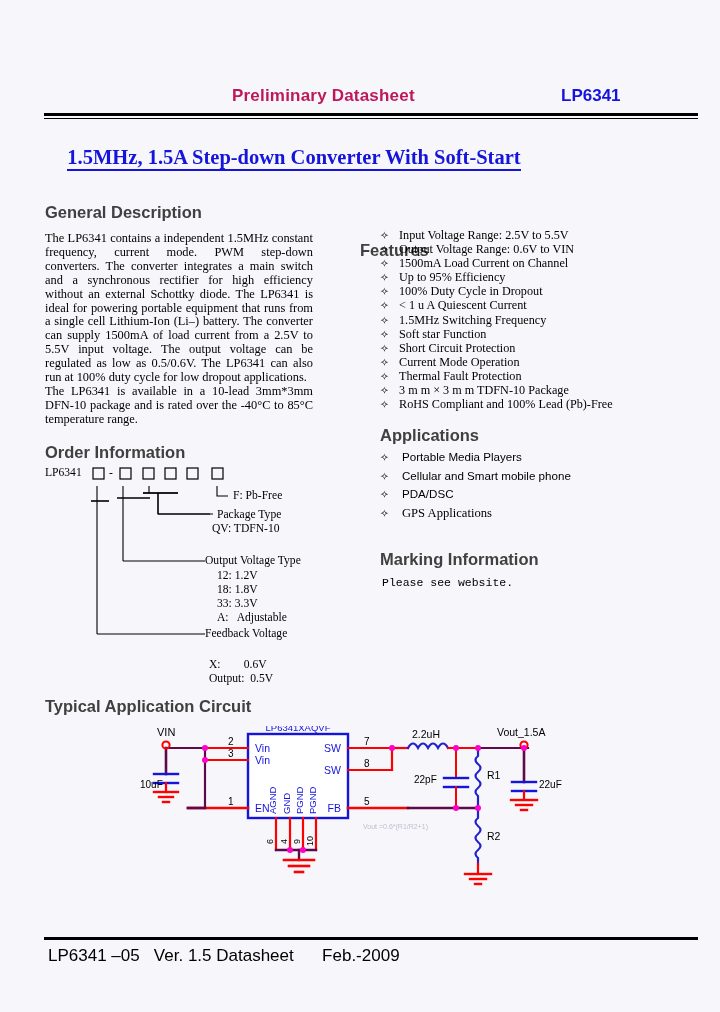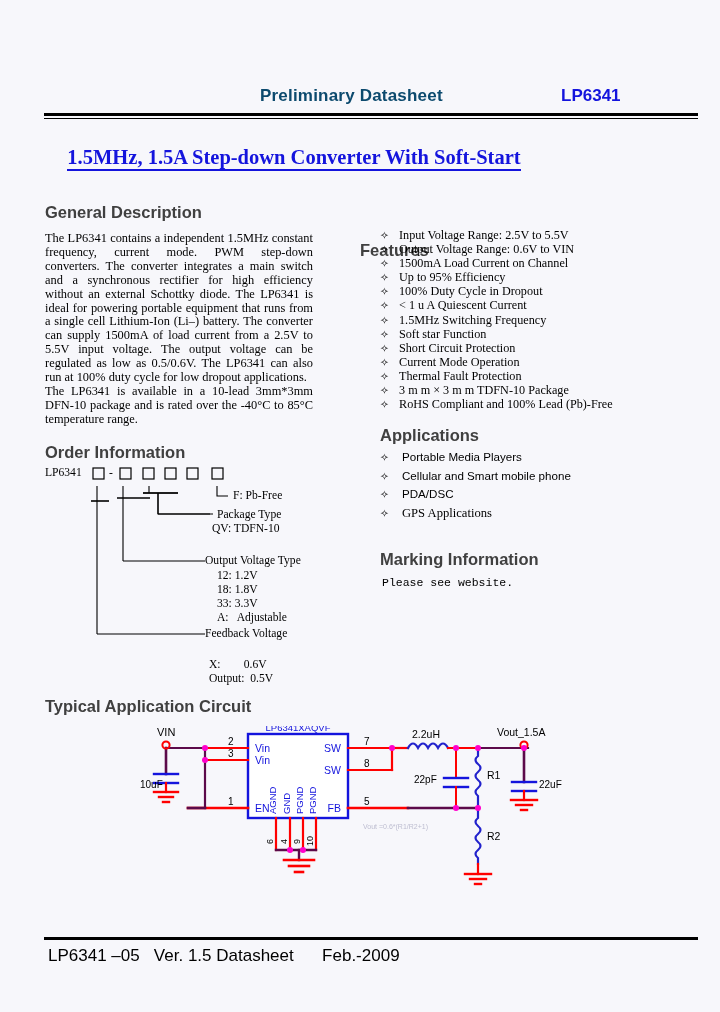--- a/index.html
+++ b/index.html
@@ -7,22 +7,22 @@
     width:720px;height:1012px;
     background:#f7f7fb;
     font-family:"Liberation Serif",serif;
     position:relative;overflow:hidden;
   }
   .page{position:absolute;inset:0;}
   .logo{position:absolute;left:48px;top:62px;width:118px;height:46px;}
   .logo svg{display:block;}
   .hdr-center{
     position:absolute;left:232px;top:86px;
-    color:#0c4a6e;font-family:"Liberation Sans",sans-serif;
-    font-weight:bold;font-size:17px;letter-spacing:.2px;margin-left:28px;
+    color:#be185d;font-family:"Liberation Sans",sans-serif;
+    font-weight:bold;font-size:17px;letter-spacing:.2px;
   }
   .hdr-right{
     position:absolute;left:561px;top:86px;
     color:#1414dd;font-family:"Liberation Sans",sans-serif;
     font-weight:bold;font-size:17px;
   }
   .rule-top{position:absolute;left:44px;top:113px;width:654px;height:3px;background:#000;}
   .rule-top2{position:absolute;left:44px;top:118px;width:654px;height:1px;background:#000;}
 
   .doc-title{

